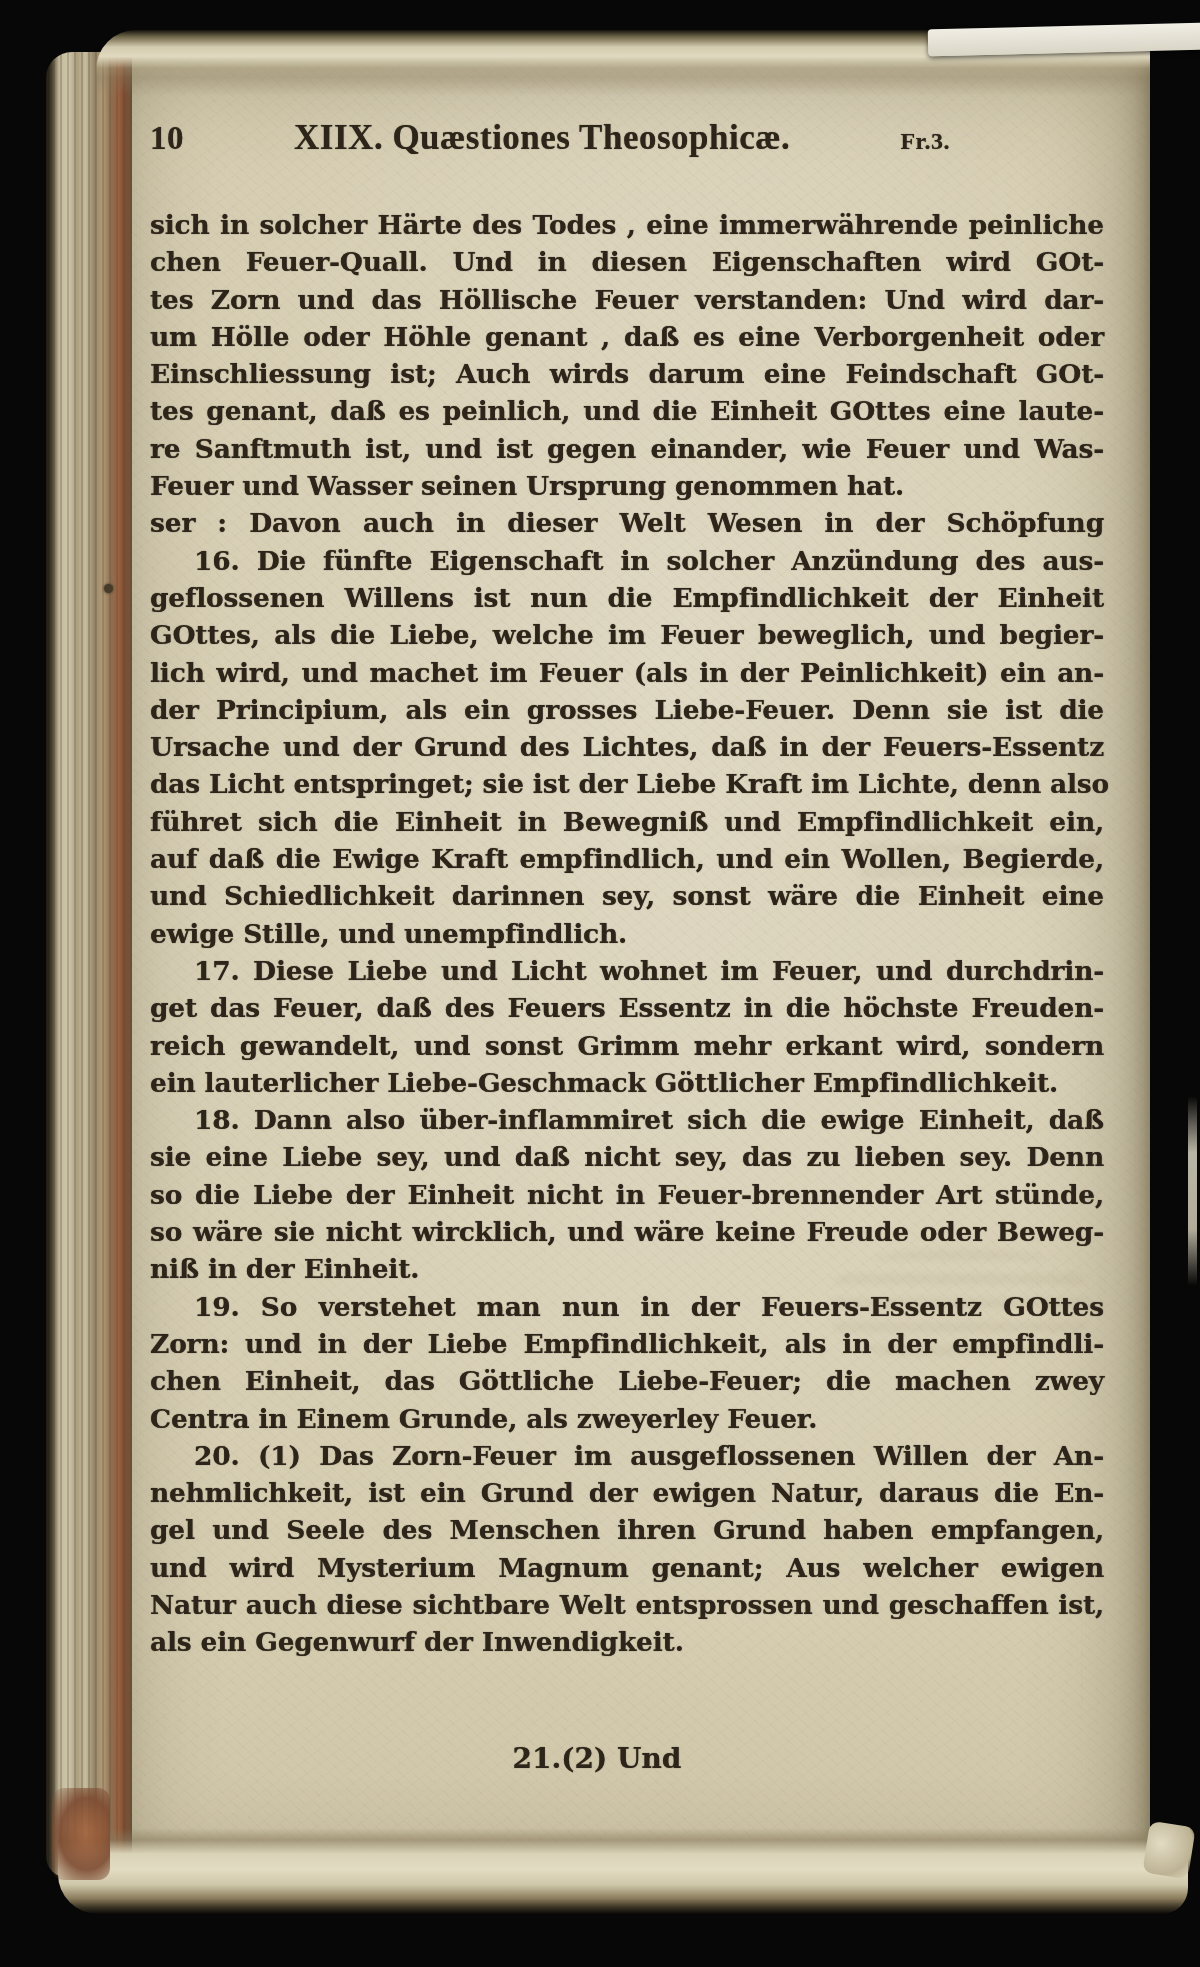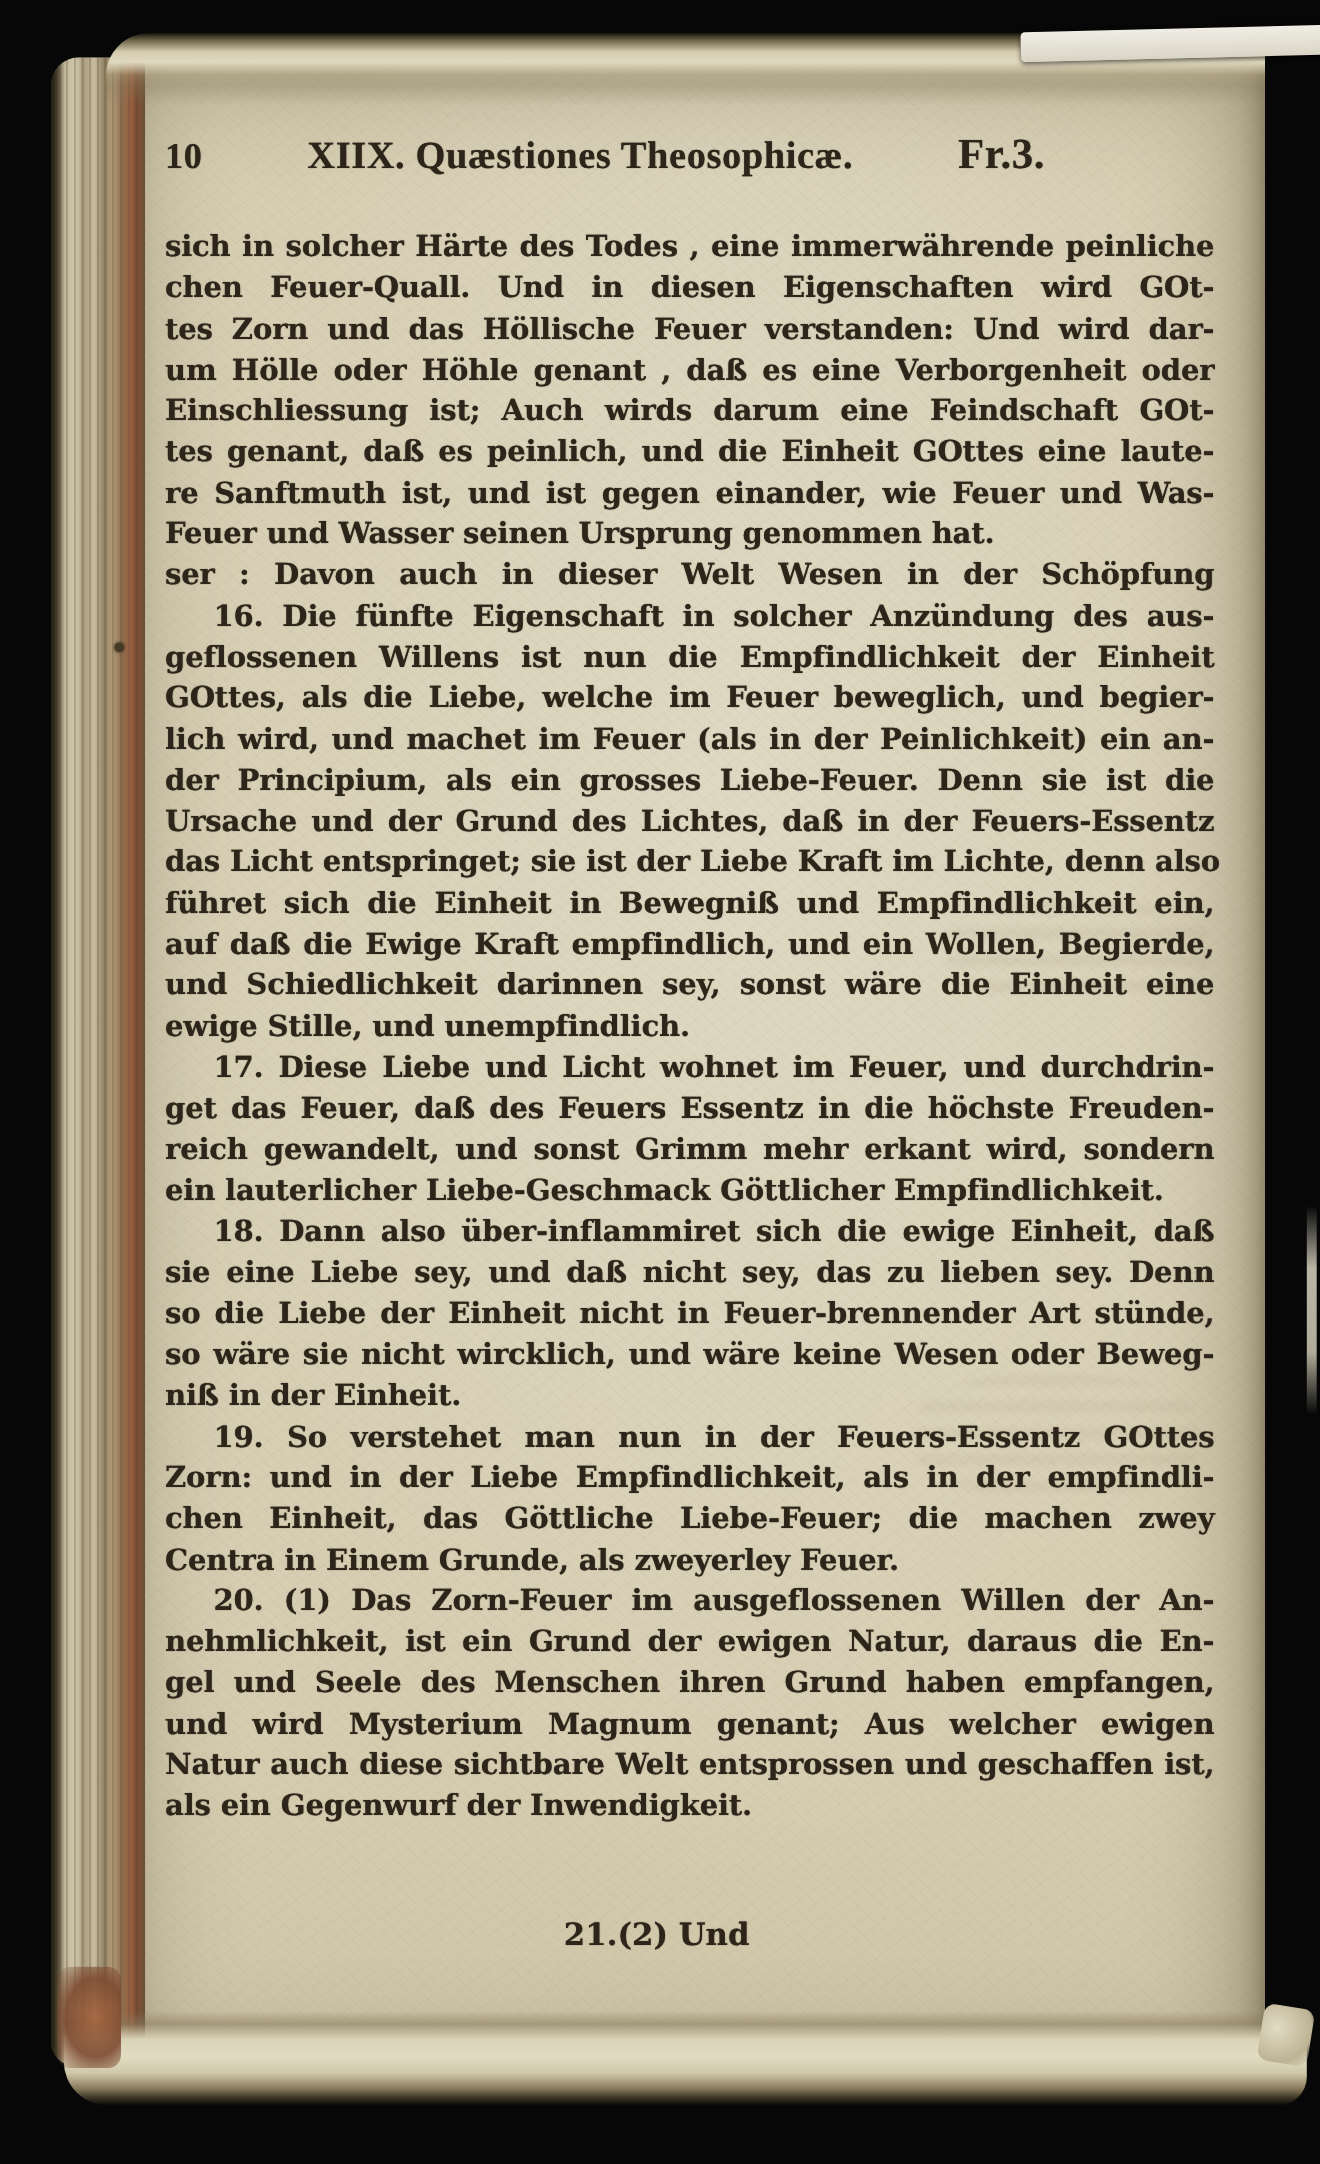--- a/index.html
+++ b/index.html
@@ -91,21 +91,21 @@
   
   .header-row{
     position:absolute;left:150px;top:118px;width:800px;
     display:flex;align-items:baseline;justify-content:space-between;
     color:var(--ink,#2e251a);
     font-family:Liberation Serif, serif;
     font-weight:bold;font-size:35px;letter-spacing:.5px;
     text-shadow:0 0 1px rgba(46,37,26,.75);
   }
   .header-row .pagenum{font-size:33px;}
-  .header-row .sig{font-size:39px;}
+  .header-row .sig{font-size:24px;}
   .text-block{
     position:absolute;left:150px;top:206px;width:954px;
     color:var(--ink,#2e251a);
     font-family:"DejaVu Serif",serif;font-weight:bold;
     font-size:26.5px;line-height:37.3px;letter-spacing:-0.2px;
     text-shadow:0 0 1px rgba(46,37,26,.8);
   }
   .text-block .line{
     text-align:justify;text-align-last:justify;-moz-text-align-last:justify;
     white-space:nowrap;
@@ -167,21 +167,21 @@
     <div class="line">auf daß die Ewige Kraft empfindlich, und ein Wollen, Begierde,</div>
     <div class="line">und Schiedlichkeit darinnen sey, sonst wäre die Einheit eine</div>
     <div class="line last">ewige Stille, und unempfindlich.</div>
     <div class="line indent">17. Diese Liebe und Licht wohnet im Feuer, und durchdrin-</div>
     <div class="line">get das Feuer, daß des Feuers Essentz in die höchste Freuden-</div>
     <div class="line">reich gewandelt, und sonst Grimm mehr erkant wird, sondern</div>
     <div class="line last">ein lauterlicher Liebe-Geschmack Göttlicher Empfindlichkeit.</div>
     <div class="line indent">18. Dann also über-inflammiret sich die ewige Einheit, daß</div>
     <div class="line">sie eine Liebe sey, und daß nicht sey, das zu lieben sey.  Denn</div>
     <div class="line">so die Liebe der Einheit nicht in Feuer-brennender Art stünde,</div>
-    <div class="line">so wäre sie nicht wircklich, und wäre keine Wesen oder Beweg-</div>
+    <div class="line">so wäre sie nicht wircklich, und wäre keine Freude oder Beweg-</div>
     <div class="line last">niß in der Einheit.</div>
     <div class="line indent">19. So verstehet man nun in der Feuers-Essentz GOttes</div>
     <div class="line">Zorn: und in der Liebe Empfindlichkeit, als in der empfindli-</div>
     <div class="line">chen Einheit, das Göttliche Liebe-Feuer; die machen zwey</div>
     <div class="line last">Centra in Einem Grunde, als zweyerley Feuer.</div>
     <div class="line indent">20. (1) Das Zorn-Feuer im ausgeflossenen Willen der An-</div>
     <div class="line">nehmlichkeit, ist ein Grund der ewigen Natur, daraus die En-</div>
     <div class="line">gel und Seele des Menschen ihren Grund haben empfangen,</div>
     <div class="line">und wird Mysterium Magnum genant; Aus welcher ewigen</div>
     <div class="line">Natur auch diese sichtbare Welt entsprossen und geschaffen ist,</div>

